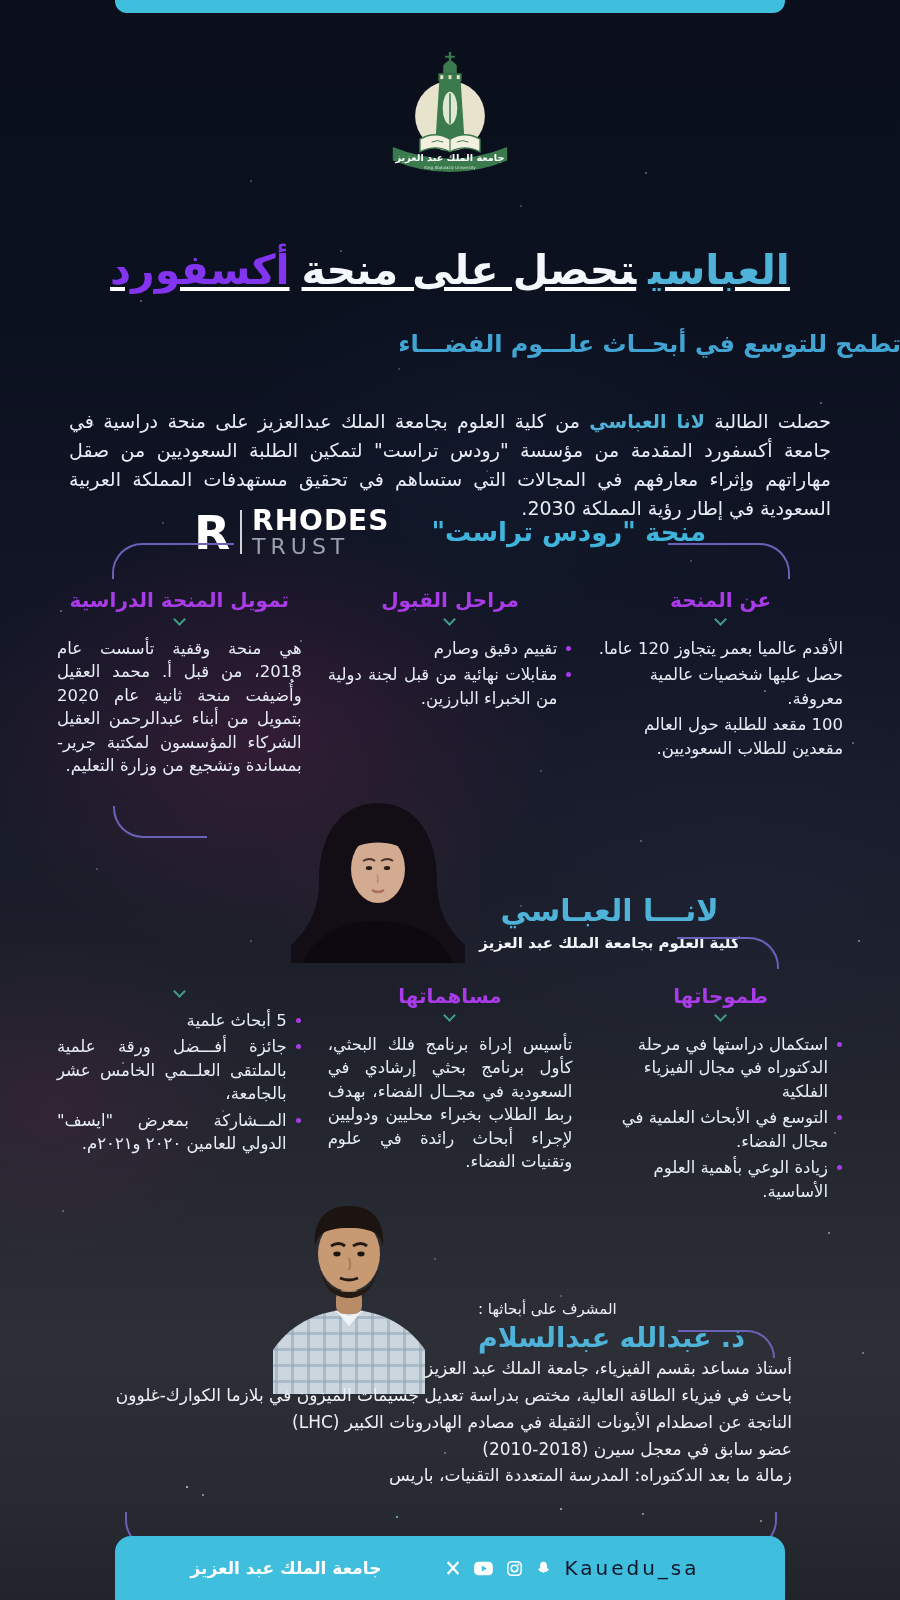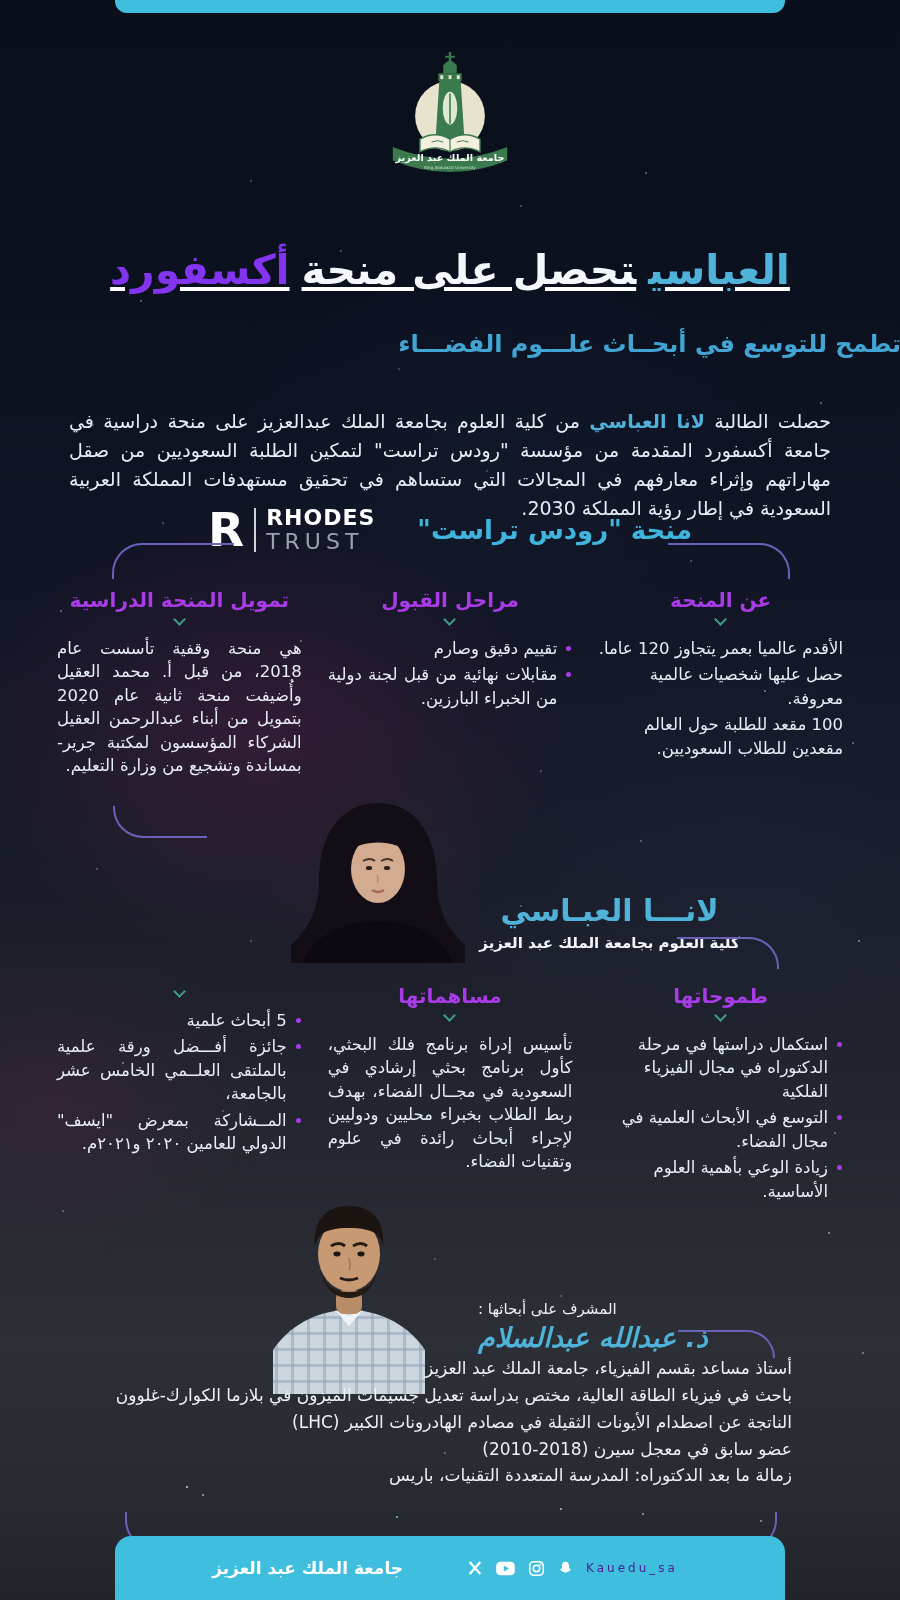--- a/index.html
+++ b/index.html
@@ -39,21 +39,21 @@
   .subline{position:absolute;top:330px;left:16px;width:100%;font-size:24px;font-weight:700;color:#41A4D3;}
   .intro{position:absolute;top:388px;left:69px;width:762px;font-size:19px;line-height:1.52;color:#E8EEF6;
     text-align:justify;}
   .intro .hl{color:#4FB3D9;font-weight:700;}
   
   .rhodes-head{position:absolute;top:506px;left:0;width:100%;display:flex;justify-content:center;align-items:center;gap:42px;}
   .rhodes-logo{display:flex;align-items:center;gap:10px;}
   .rhodes-mark{font-size:47px;font-weight:800;color:#fff;line-height:1;}
   .rhodes-div{width:2px;height:44px;background:#cfd4da;}
   .rhodes-names{display:flex;flex-direction:column;line-height:1.05;}
-  .rhodes-n1{color:#fff;font-size:22px;font-weight:700;letter-spacing:1px;}
+  .rhodes-n1{color:#fff;font-size:28px;font-weight:700;letter-spacing:1px;}
   .rhodes-n2{color:#9aa2ac;font-size:22px;font-weight:400;letter-spacing:5px;}
   .rhodes-title{font-size:26px;font-weight:700;color:#3FB4DC;}
   
   .cols{position:absolute;left:57px;width:786px;display:flex;gap:26px;}
   .rhodes-cols{top:588px;}
   .lana-cols{top:984px;}
   .col{flex:1;text-align:center;}
   .col-title{font-size:20px;font-weight:700;color:#A93BE8;}
   .chev{display:inline-block;width:7px;height:7px;border-right:2px solid #3F9E85;border-bottom:2px solid #3F9E85;
     transform:rotate(45deg);margin:3px 0 9px 0;}
@@ -65,35 +65,35 @@
   ul.blist li::before{content:"";position:absolute;right:1px;top:9px;width:5px;height:5px;border-radius:50%;background:#A93BE8;}
   ul.blist.just li{text-align:justify;}
   
   .lana-photo{position:absolute;left:277px;top:797px;}
   .lana-block{position:absolute;right:118px;top:893px;width:345px;text-align:center;}
   .lana-name{font-size:30px;font-weight:700;color:#4FB3D9;}
   .lana-affil{font-size:15px;font-weight:700;color:#F2F5F9;margin-top:6px;}
   .sup-photo{position:absolute;left:237px;top:1198px;}
   .sup-block{position:absolute;right:112px;top:1300px;width:310px;text-align:left;}
   .sup-label{font-size:15px;color:#EDF1F6;margin-bottom:4px;}
-  .sup-name{font-size:27px;font-weight:700;color:#4FB3D9;font-style:italic;}
+  .sup-name{font-size:27px;font-weight:700;color:#4FB3D9;}
   .bio{position:absolute;right:108px;top:1355px;width:736px;text-align:right;font-size:17px;line-height:1.58;color:#EDF1F6;}
   
   .bk{position:absolute;border:0 solid #6A61B8;pointer-events:none;}
   .bk-tl{border-top-width:2px;border-left-width:2px;border-top-left-radius:30px;}
   .bk-tr{border-top-width:2px;border-right-width:2px;border-top-right-radius:30px;}
   .bk-bl{border-bottom-width:2px;border-left-width:2px;border-bottom-left-radius:30px;}
   .bk-br{border-bottom-width:2px;border-right-width:2px;border-bottom-right-radius:30px;}
   
   .footer-bar{position:absolute;left:115px;top:1536px;width:670px;height:64px;background:#3FBEDD;
     border-radius:16px 16px 0 0;display:flex;align-items:center;justify-content:center;gap:64px;}
   .footer-uni{color:#fff;font-size:17px;font-weight:700;}
   .footer-social{display:flex;align-items:center;gap:12px;}
   .footer-social svg{display:block;}
-  .handle{color:#4c1d95;font-size:12px;letter-spacing:3px;margin-right:10px;}
+  .handle{color:#0f172a;font-size:20px;letter-spacing:3px;margin-right:10px;}
 </style>
 </head>
 <body>
 
 <div class="poster">
   <div class="nebula"></div>
   <div class="stars"></div>
   <div class="top-bar"></div>
 
   <svg class="kau-logo" width="150" height="126" viewBox="0 0 150 130">

